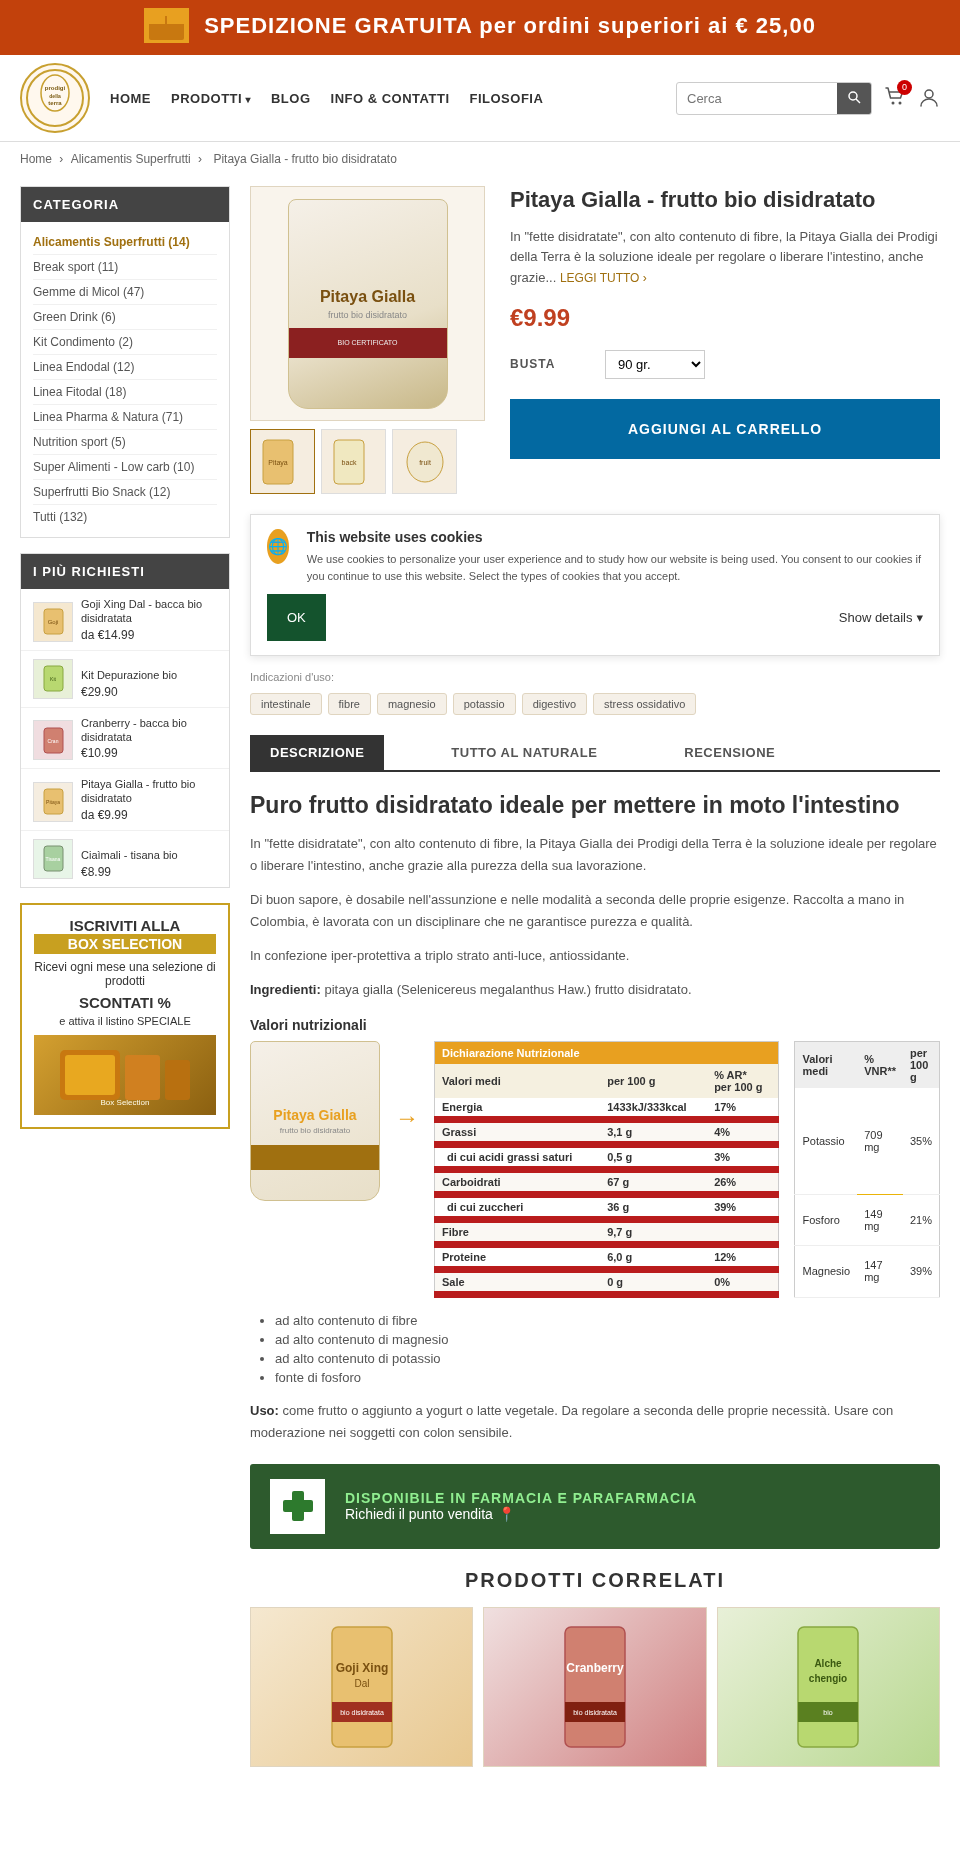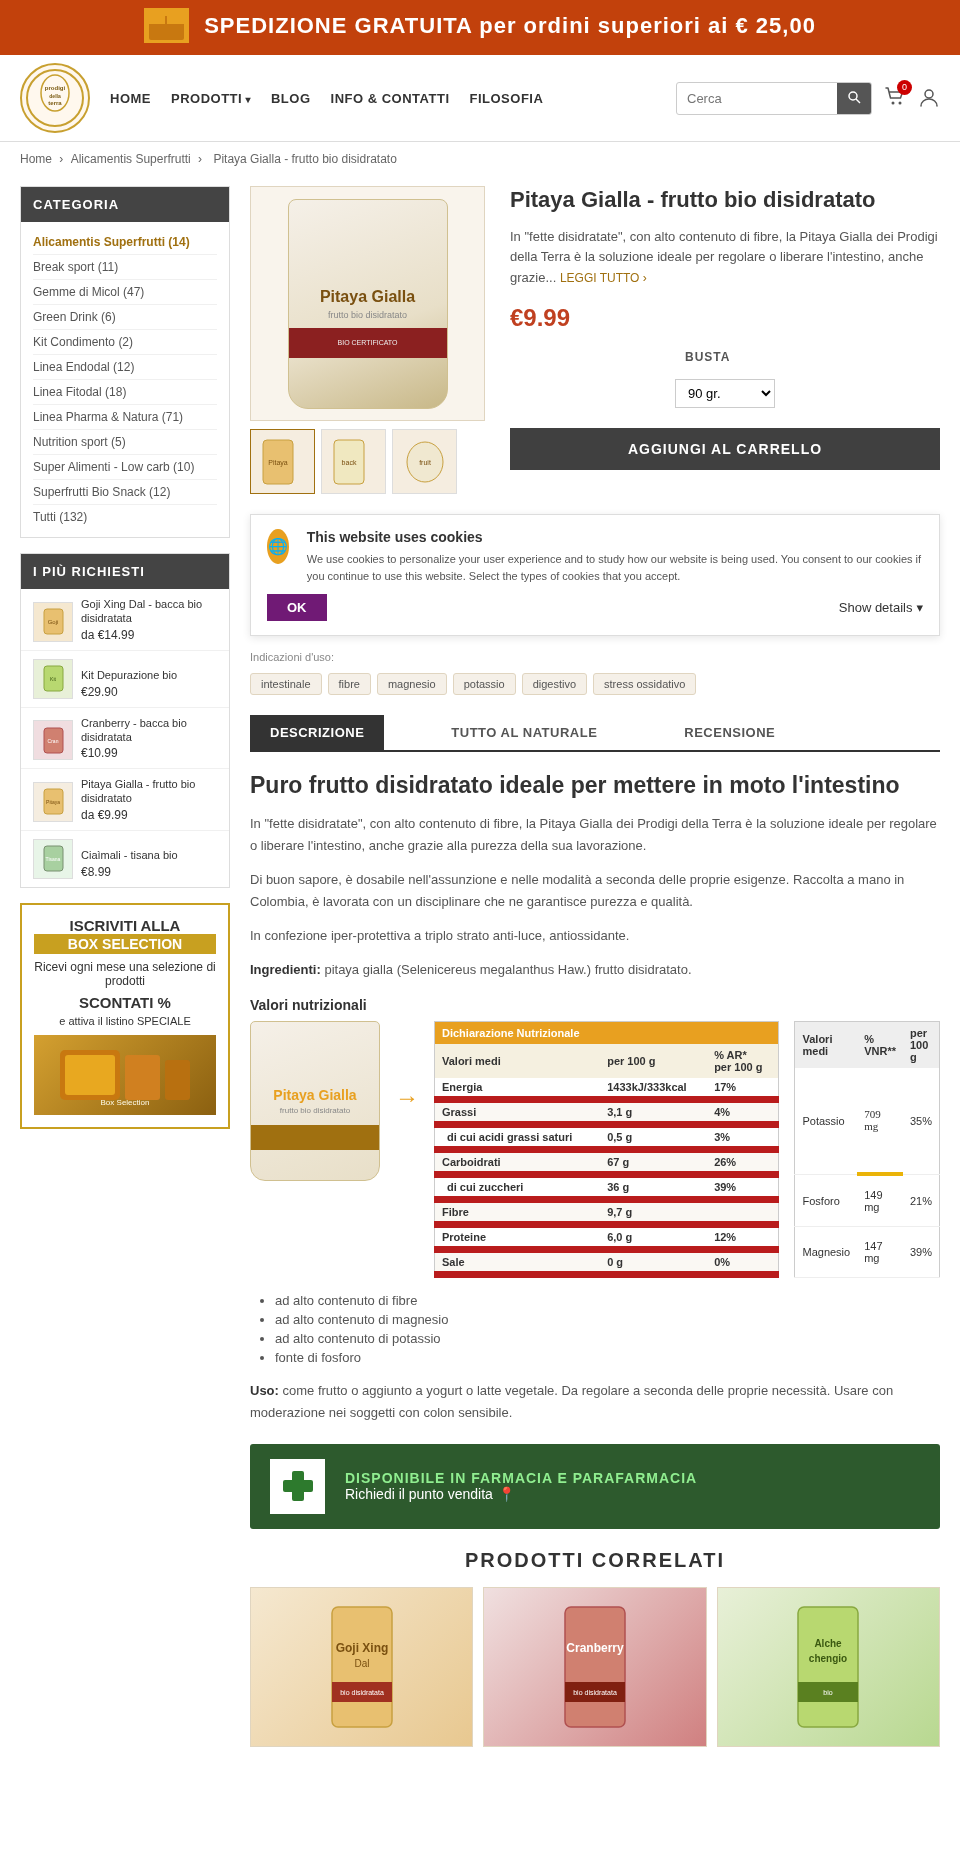--- a/index.html
+++ b/index.html
@@ -276,21 +276,20 @@
       margin-bottom: 18px;
     }
     .product-options {
       margin-bottom: 15px;
     }
     .option-row {
       display: flex;
       align-items: center;
       margin-bottom: 10px;
       gap: 15px;
-      flex-direction: column;
     }
     .option-label {
       font-size: 12px;
       font-weight: bold;
       text-transform: uppercase;
       letter-spacing: 1px;
       width: 80px;
       color: #555;
     }
     .option-select {
@@ -317,24 +316,24 @@
     .qty-btn {
       background: #f0f0f0;
       border: none;
       padding: 2px 5px;
       font-size: 10px;
       cursor: pointer;
       line-height: 1;
     }
     .qty-wrapper { display: flex; align-items: center; }
     .add-to-cart {
-      background: #404040;
+      background: #0369a1;
       color: #fff;
       border: none;
-      padding: 13px 30px;
+      padding: 22px 30px;
       font-size: 14px;
       font-weight: bold;
       text-transform: uppercase;
       letter-spacing: 1px;
       cursor: pointer;
       width: 100%;
       margin-top: 5px;
     }
 
     
@@ -348,26 +347,26 @@
     }
     .cookie-title { font-size: 14px; font-weight: bold; margin-bottom: 6px; }
     .cookie-text { font-size: 11px; color: #555; line-height: 1.5; }
     .cookie-actions {
       display: flex;
       align-items: center;
       justify-content: space-between;
       margin-top: 10px;
     }
     .cookie-ok {
-      background: #701a75;
+      background: #14532d;
       color: #fff;
       border: none;
-      padding: 6px 20px;
-      font-size: 13px;
-      font-weight: bold;
+      padding: 16px 20px;
+      font-size: 13px;
+      font-weight: normal;
       cursor: pointer;
     }
     .show-details {
       font-size: 13px;
       color: #333;
       cursor: pointer;
       display: flex; align-items: center; gap: 4px;
     }
 
     
@@ -927,21 +926,21 @@
               <thead>
                 <tr>
                   <th style="background:#eee;color:#333;padding:5px 7px;">Valori medi</th>
                   <th style="background:#eee;color:#333;padding:5px 7px;">% VNR**</th>
                   <th style="background:#eee;color:#333;padding:5px 7px;">per 100 g</th>
                 </tr>
               </thead>
               <tbody>
                 <tr>
                     <td style="padding:3px 7px;border-bottom:1px solid #eee;">Potassio</td>
-                    <td style="padding:20px 7px;border-bottom:4px solid #eab308;font-family:Liberation Serif, serif;">709 mg</td>
+                    <td style="padding:20px 7px;border-bottom:1px solid #eab308;">709 mg</td>
                     <td style="padding:3px 7px;border-bottom:1px solid #eee;">35%</td>
                   </tr>
                 <tr>
                     <td style="padding:3px 7px;border-bottom:1px solid #eee;">Fosforo</td>
                     <td style="padding:3px 7px;border-bottom:1px solid #eee;">149 mg</td>
                     <td style="padding:3px 7px;border-bottom:1px solid #eee;">21%</td>
                   </tr>
                 <tr>
                     <td style="padding:3px 7px;">Magnesio</td>
                     <td style="padding:3px 7px;">147 mg</td>

